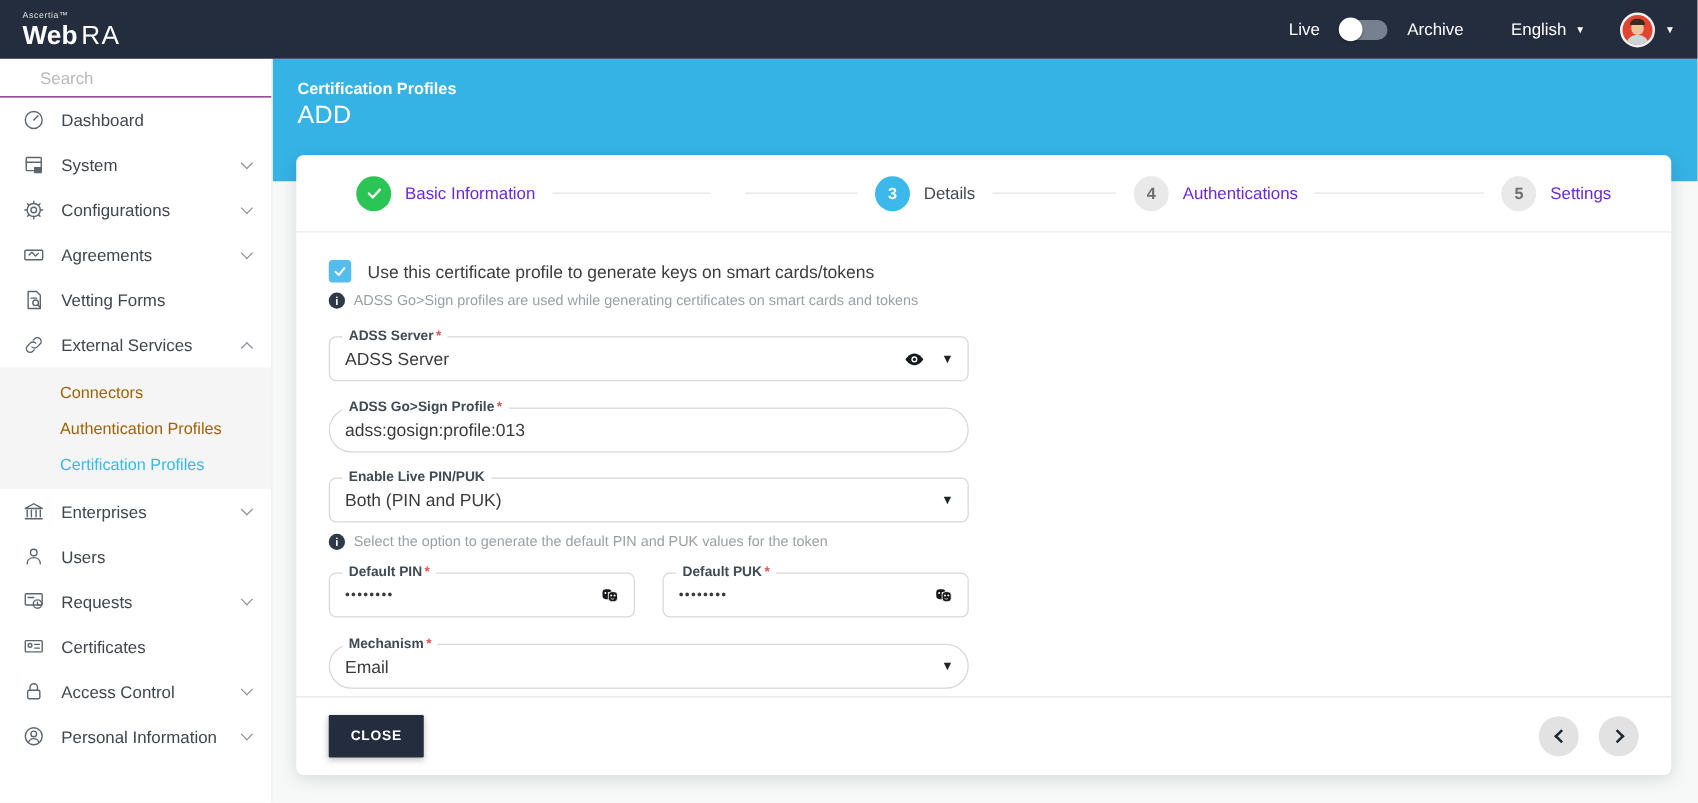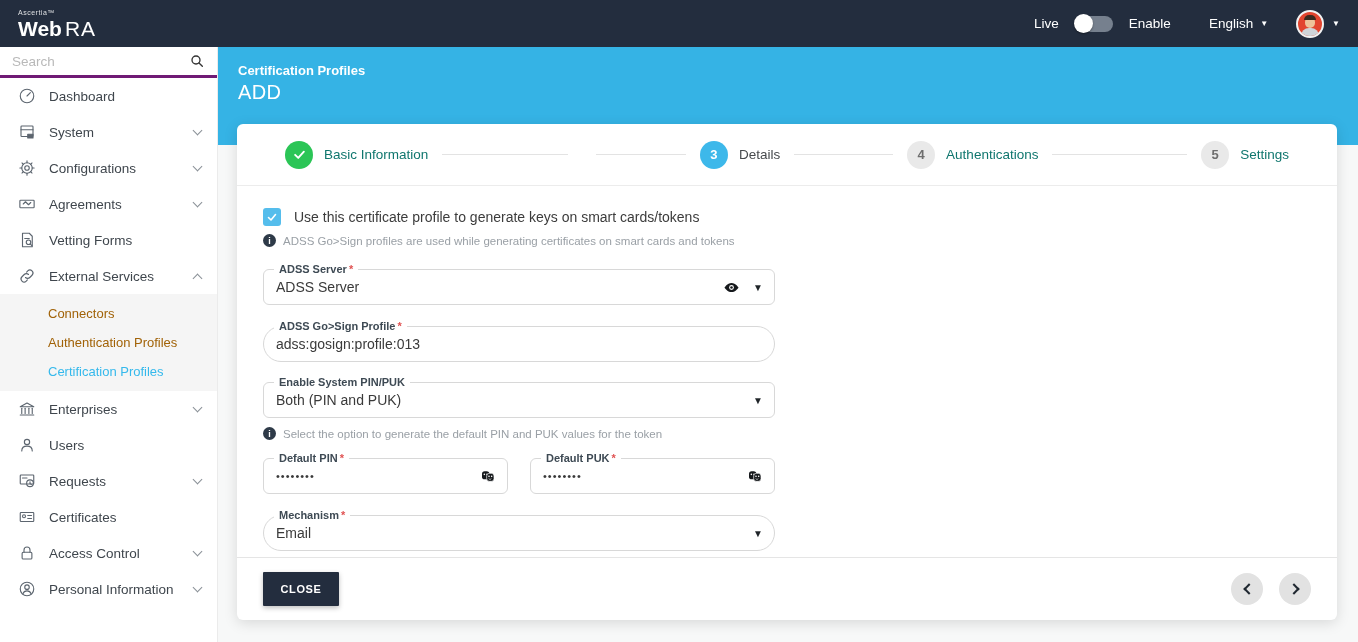--- a/index.html
+++ b/index.html
@@ -19,21 +19,21 @@
   .lang { margin-left:26px; display:flex; align-items:center; gap:7px; cursor:pointer; }
   .caret { font-size:8px; color:#fff; }
   .avatar-wrap { margin-left:16px; display:flex; align-items:center; gap:8px; cursor:pointer; }
   .avatar { width:28px; height:28px; border-radius:50%; background:#e2452f; border:2px solid #f2f2f2; position:relative; overflow:hidden; }
   .avatar .head { position:absolute; left:7px; top:5px; width:10px; height:11px; background:#eec39a; border-radius:5px; }
   .avatar .hair { position:absolute; left:6px; top:3px; width:12px; height:5px; background:#3a2a20; border-radius:5px 5px 0 0; }
   .avatar .body { position:absolute; left:3px; top:16px; width:18px; height:10px; background:#cfd4d8; border-radius:8px 8px 0 0; }
 
   
   .sidebar { position:absolute; top:47px; left:0; width:218px; height:595px; background:#fff; z-index:30; border-right:1px solid #ebebeb; }
-  .search-row { height:31px; border-bottom:3px solid #701a75; display:flex; align-items:center; padding:0 12px; }
+  .search-row { height:31px; border-bottom:1px solid #701a75; display:flex; align-items:center; padding:0 32px; }
   .search-row input { flex:1; border:none; outline:none; font-size:13.5px; color:#444; font-family:"Liberation Sans", sans-serif; background:transparent; }
   .search-row input::placeholder { color:#b9b9b9; }
   .nav-item { height:36px; display:flex; align-items:center; padding:0 16px 0 18px; cursor:pointer; color:#3f464d; font-size:13.5px; }
   .nav-item .ico { width:18px; height:18px; margin-right:13px; flex:0 0 18px; display:flex; align-items:center; justify-content:center; }
   .nav-item .lbl { flex:1; }
   .chev { width:7px; height:7px; border-right:1.6px solid #8a9097; border-bottom:1.6px solid #8a9097; transform:rotate(45deg); margin-top:-3px; }
   .chev.up { transform:rotate(-135deg); margin-top:4px; }
   .submenu { background:#f5f5f5; padding:5px 0; }
   .sub-item { height:29px; line-height:29px; padding-left:48px; font-size:13px; color:#a16207; cursor:pointer; }
   .sub-item.active { color:var(--link); }
@@ -47,21 +47,21 @@
   .ph-title { font-size:20px; font-weight:500; margin-top:3px; letter-spacing:.3px; }
 
   
   .card { position:absolute; top:77px; left:19px; width:1100px; height:496px; background:#fff; border-radius:6px; box-shadow:0 3px 14px rgba(0,0,0,.13); z-index:2; display:flex; flex-direction:column; }
   .stepper { height:62px; display:flex; align-items:center; padding:0 48px; border-bottom:1px solid #ececec; }
   .step { display:flex; align-items:center; gap:11px; }
   .step-circle { width:28px; height:28px; border-radius:50%; display:flex; align-items:center; justify-content:center; font-size:13px; font-weight:bold; flex:0 0 28px; }
   .step-circle.done { background:var(--green); }
   .step-circle.active { background:#3db8ea; color:#fff; }
   .step-circle.pending { background:#e9e9e9; color:#6e6e6e; }
-  .step-label { font-size:13.5px; color:#0f766e; white-space:nowrap; }
+  .step-label { font-size:13.5px; color:#6d28d9; white-space:nowrap; }
   .step-line { height:1.5px; background:#e3e3e3; margin:0 14px; }
   .fl-14 { flex:1.4; } .fl-10 { flex:1; } .fl-11 { flex:1.1; } .fl-15 { flex:1.5; }
 
   
   .form-area { height:371px; overflow:hidden; padding:22px 26px 0; }
   .cb-row { display:flex; align-items:center; gap:13px; }
   .checkbox { width:18px; height:18px; border-radius:3px; background:#55bdec; display:flex; align-items:center; justify-content:center; cursor:pointer; }
   .cb-label { font-size:14px; color:#3c3c3c; }
   .info-row { display:flex; align-items:center; gap:7px; margin-top:8px; }
   .info-ico { width:13px; height:13px; border-radius:50%; background:#2e3a48; color:#fff; font-size:9px; font-weight:bold; display:flex; align-items:center; justify-content:center; font-style:normal; flex:0 0 13px; }
@@ -91,21 +91,21 @@
 <div class="topbar">
   <div class="brand">
     <span class="brand-small">Ascertia™</span>
     <span class="brand-main"><span class="brand-web">Web</span><span class="brand-ra">RA</span></span>
   </div>
   <div class="topbar-right">
     <span>Live</span>
     <div class="toggle">
       <div class="toggle-knob"></div>
     </div>
-    <span>Enable</span>
+    <span>Archive</span>
     <div class="lang">
       <span>English</span>
       <span class="caret">▼</span>
     </div>
     <div class="avatar-wrap">
       <div class="avatar">
         <div class="body"></div>
         <div class="head"></div>
         <div class="hair"></div>
       </div>
@@ -331,21 +331,21 @@
           <span class="dd-arrow">▼</span>
         </div>
       </div>
 
       <div class="field mt21">
         <span class="flabel"><span>ADSS Go&gt;Sign Profile</span><span class="req">*</span></span>
         <div class="fvalue">adss:gosign:profile:013</div>
       </div>
 
       <div class="field mt20">
-        <span class="flabel"><span>Enable System PIN/PUK</span></span>
+        <span class="flabel"><span>Enable Live PIN/PUK</span></span>
         <div class="fvalue">Both (PIN and PUK)</div>
         <div class="ficons">
           <span class="dd-arrow">▼</span>
         </div>
       </div>
 
       <div class="info-row mt9">
         <span class="info-ico">i</span>
         <span class="info-text">Select the option to generate the default PIN and PUK values for the token</span>
       </div>

